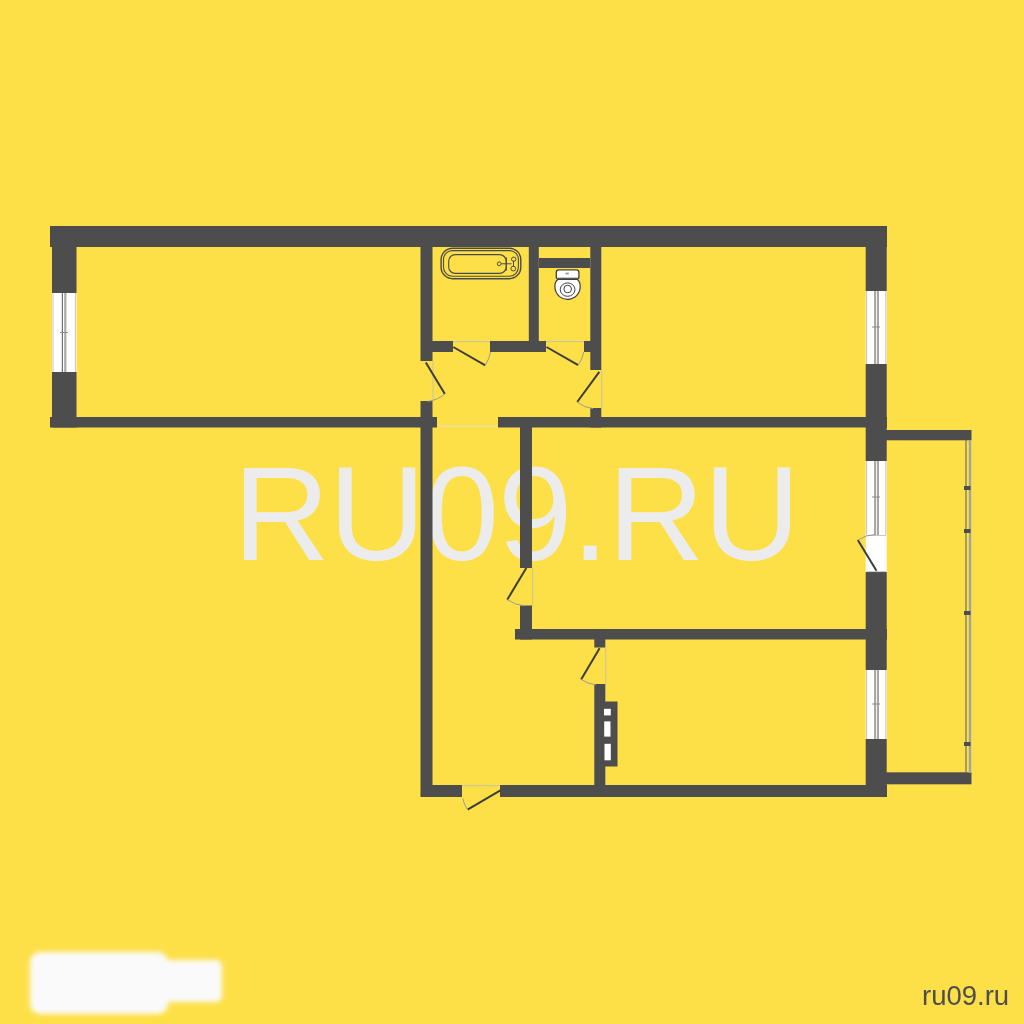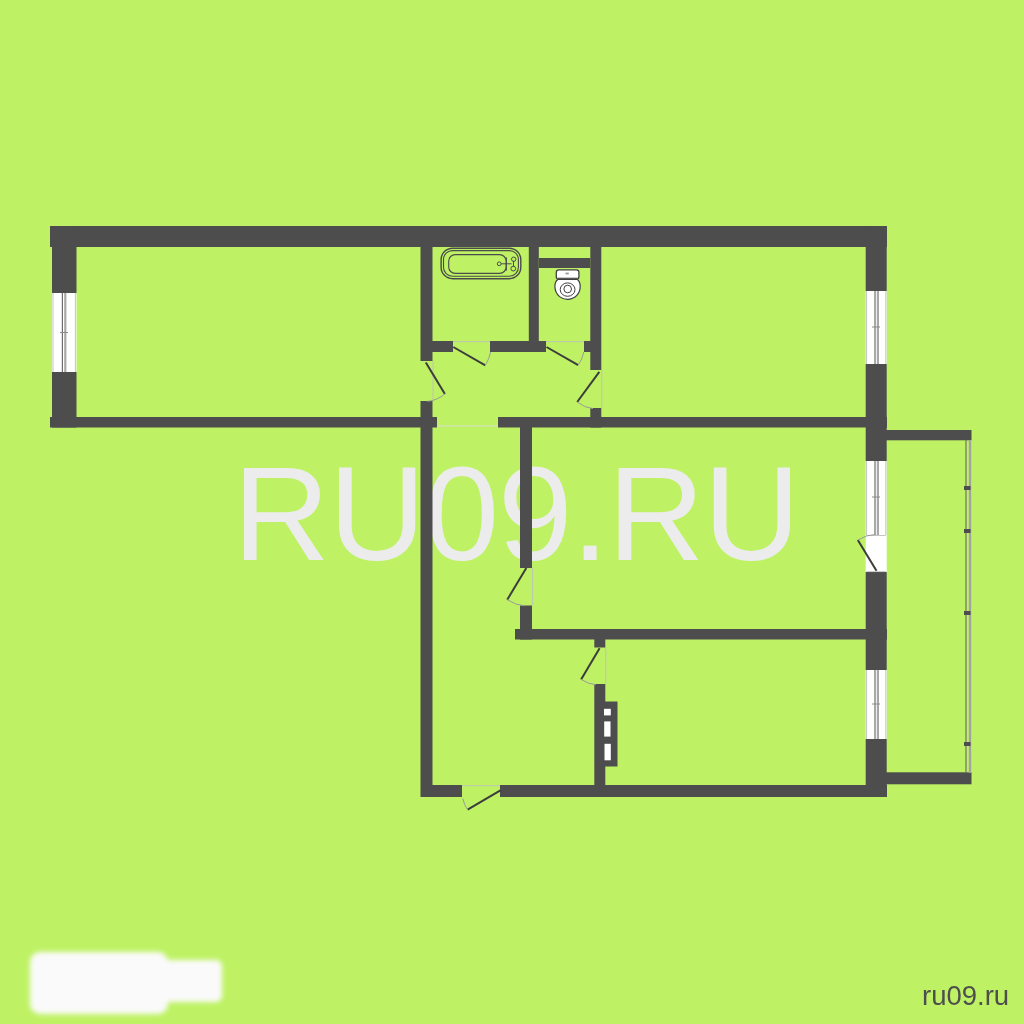--- a/index.html
+++ b/index.html
@@ -1,16 +1,16 @@
 <!DOCTYPE html>
 <html><head>
 <meta charset="utf-8">
 <style>
 html,body{margin:0;padding:0;background:#ffffff;}
-.page{position:relative;width:1024px;height:1024px;background:#bef264;overflow:hidden;font-family:"Liberation Sans",sans-serif;}
+.page{position:relative;width:1024px;height:1024px;background:#fde047;overflow:hidden;font-family:"Liberation Sans",sans-serif;}
 svg{position:absolute;left:0;top:0;}
 </style>
 </head>
 <body>
 <div class="page">
 <svg width="1024" height="1024" viewBox="0 0 1024 1024">
 
 <text x="233" y="560" font-family="Liberation Sans,sans-serif" font-size="134" letter-spacing="-1" fill="#ececec">RU09.RU</text>
 
 <g fill="#fafafa" filter="url(#soft)">

